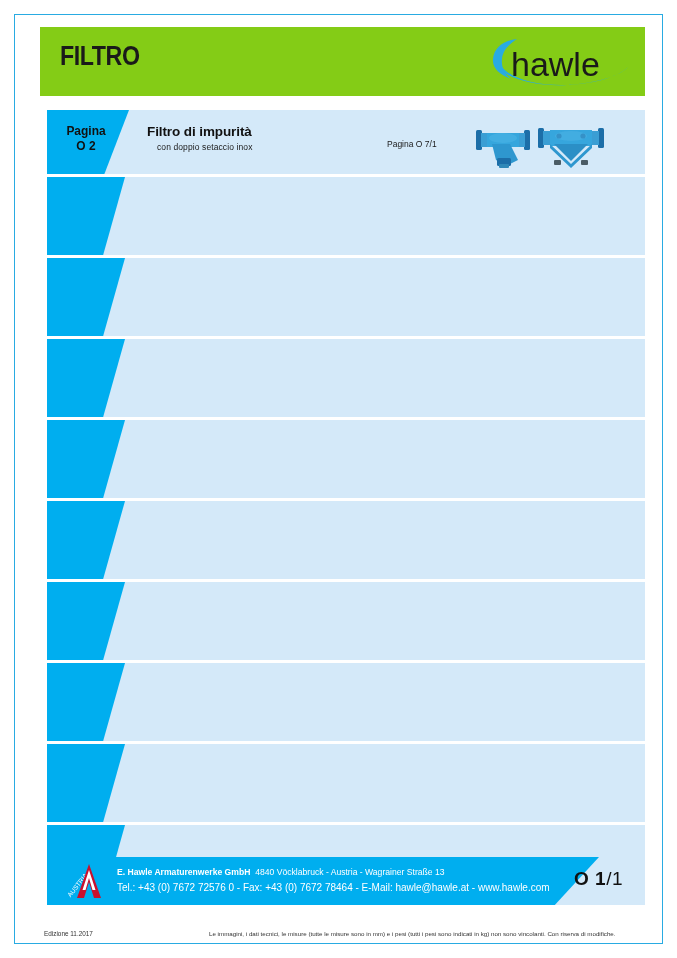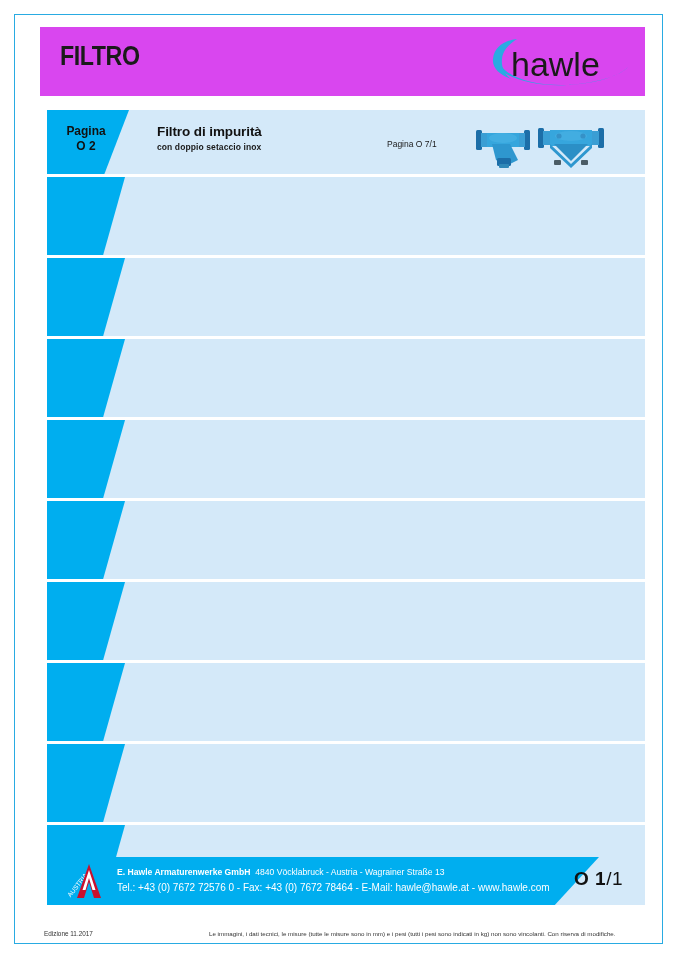--- a/index.html
+++ b/index.html
@@ -30,21 +30,21 @@
     background: #ffffff;
   }
 
   
   #title-band {
     position: absolute;
     left: 40px;
     top: 27px;
     width: 605px;
     height: 69px;
-    background: #d946ef;
+    background: #84cc16;
     text-align: right;
   }
 
   #page-title {
     position: absolute;
     left: 20px;
     top: 14px;
     font-family: "Liberation Sans Narrow", "Liberation Sans", sans-serif;
     font-weight: bold;
     font-size: 27px;
@@ -108,35 +108,34 @@
     font-weight: bold;
     font-size: 13px;
     color: #111111;
     line-height: 15px;
     transform: scaleX(0.92);
     transform-origin: center;
   }
 
   .hdr-title {
     position: absolute;
-    left: 110px;
+    left: 100px;
     top: 14px;
     font-weight: bold;
     font-size: 13.5px;
     color: #111111;
     letter-spacing: -0.1px;
   }
   .hdr-sub {
     position: absolute;
     left: 110px;
     top: 32px;
     font-size: 8.5px;
     color: #1a1a1a;
     letter-spacing: 0.1px;
-    font-weight: bold;
   }
   .hdr-pageref {
     position: absolute;
     left: 340px;
     top: 29px;
     font-size: 8.5px;
     color: #1a1a1a;
   }
 
   .hdr-images {

